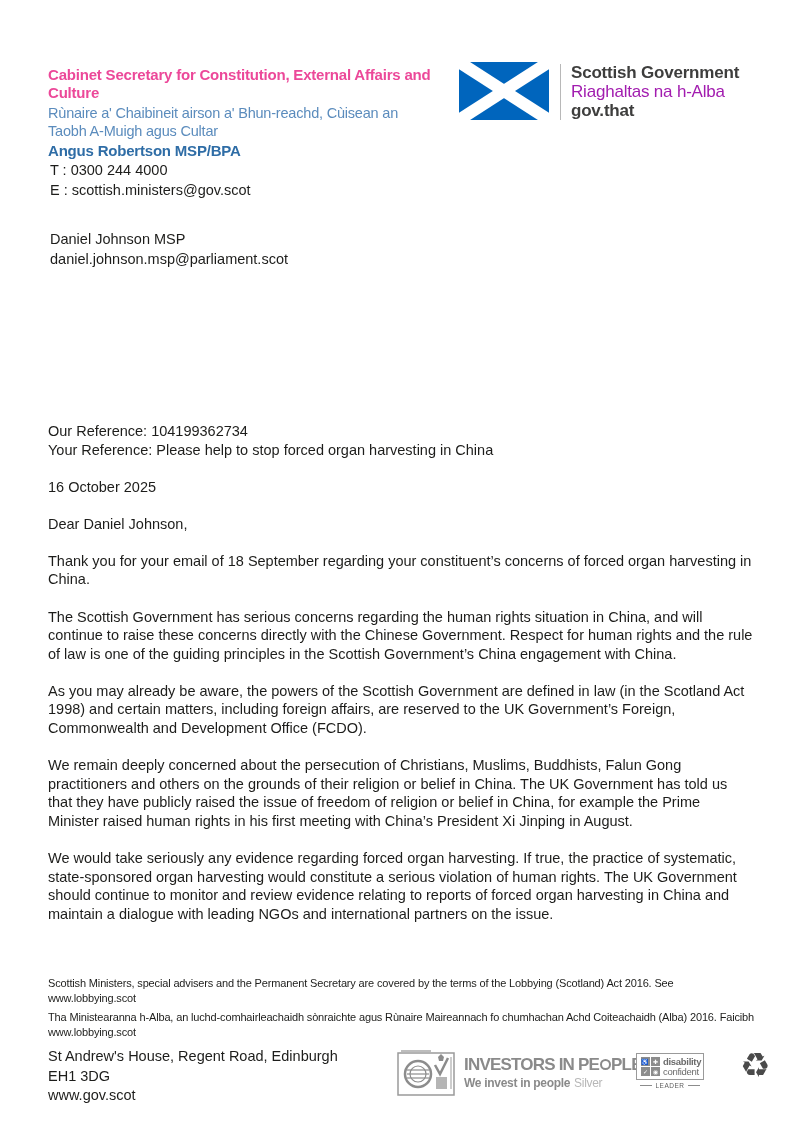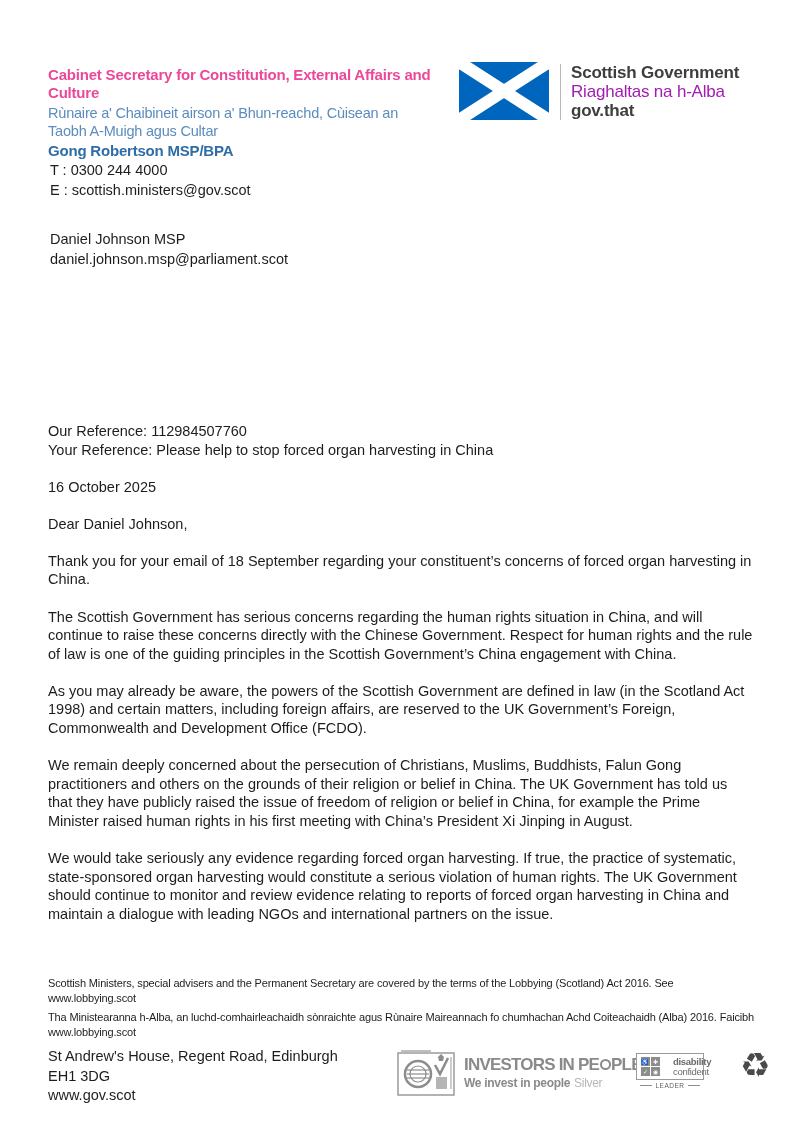--- a/index.html
+++ b/index.html
@@ -136,21 +136,21 @@
     position: absolute;
     left: 636px; top: 1053px;
     width: 68px;
     color: #6b6b6b;
   }
   .dc-box {
     border: 1px solid #9a9a9a;
     padding: 3px 4px;
     display: flex;
     align-items: center;
-    gap: 13px;
+    gap: 3px;
     background: #fff;
   }
   .dc-squares {
     display: grid;
     grid-template-columns: 9px 9px;
     grid-template-rows: 9px 9px;
     gap: 1px;
   }
   .dc-squares span {
     background: #8c8c8c;
@@ -175,21 +175,21 @@
   }
 </style>
 </head>
 <body>
 
 <div class="page">
 
   <div class="sender-block">
     <div class="sender-title">Cabinet Secretary for Constitution, External Affairs and Culture</div>
     <div class="sender-gaelic">Rùnaire a' Chaibineit airson a' Bhun-reachd, Cùisean an Taobh A-Muigh agus Cultar</div>
-    <div class="sender-name">Gong Robertson MSP/BPA</div>
+    <div class="sender-name">Angus Robertson MSP/BPA</div>
   </div>
 
   <div class="gov-logo">
     <div class="flag-wrap">
       <svg width="90" height="58" viewBox="0 0 90 58">
         <rect x="0" y="0" width="90" height="58" fill="#0065BD"></rect>
         <line x1="0" y1="0" x2="90" y2="58" stroke="#ffffff" stroke-width="12"></line>
         <line x1="90" y1="0" x2="0" y2="58" stroke="#ffffff" stroke-width="12"></line>
       </svg>
     </div>
@@ -206,21 +206,21 @@
     <div>E : scottish.ministers@gov.scot</div>
   </div>
 
   <div class="recipient-block">
     <div>Daniel Johnson MSP</div>
     <div>daniel.johnson.msp@parliament.scot</div>
   </div>
 
   <div class="letter-body">
     <p>
-      <span>Our Reference: 112984507760</span><br>
+      <span>Our Reference: 104199362734</span><br>
       <span>Your Reference: Please help to stop forced organ harvesting in China</span>
     </p>
     <p>16 October 2025</p>
     <p>Dear Daniel Johnson,</p>
     <p>Thank you for your email of 18 September regarding your constituent’s concerns of forced organ harvesting in China.</p>
     <p>The Scottish Government has serious concerns regarding the human rights situation in China, and will continue to raise these concerns directly with the Chinese Government.  Respect for human rights and the rule of law is one of the guiding principles in the Scottish Government’s China engagement with China.</p>
     <p>As you may already be aware, the powers of the Scottish Government are defined in law (in the Scotland Act 1998) and certain matters, including foreign affairs, are reserved to the UK Government’s Foreign, Commonwealth and Development Office (FCDO).</p>
     <p>We remain deeply concerned about the persecution of Christians, Muslims, Buddhists, Falun Gong practitioners and others on the grounds of their religion or belief in China.  The UK Government has told us that they have publicly raised the issue of freedom of religion or belief in China, for example the Prime Minister raised human rights in his first meeting with China’s President Xi Jinping in August.</p>
     <p>We would take seriously any evidence regarding forced organ harvesting.  If true, the practice of systematic, state-sponsored organ harvesting would constitute a serious violation of human rights.  The UK Government should continue to monitor and review evidence relating to reports of forced organ harvesting in China and maintain a dialogue with leading NGOs and international partners on the issue.</p>
   </div>

